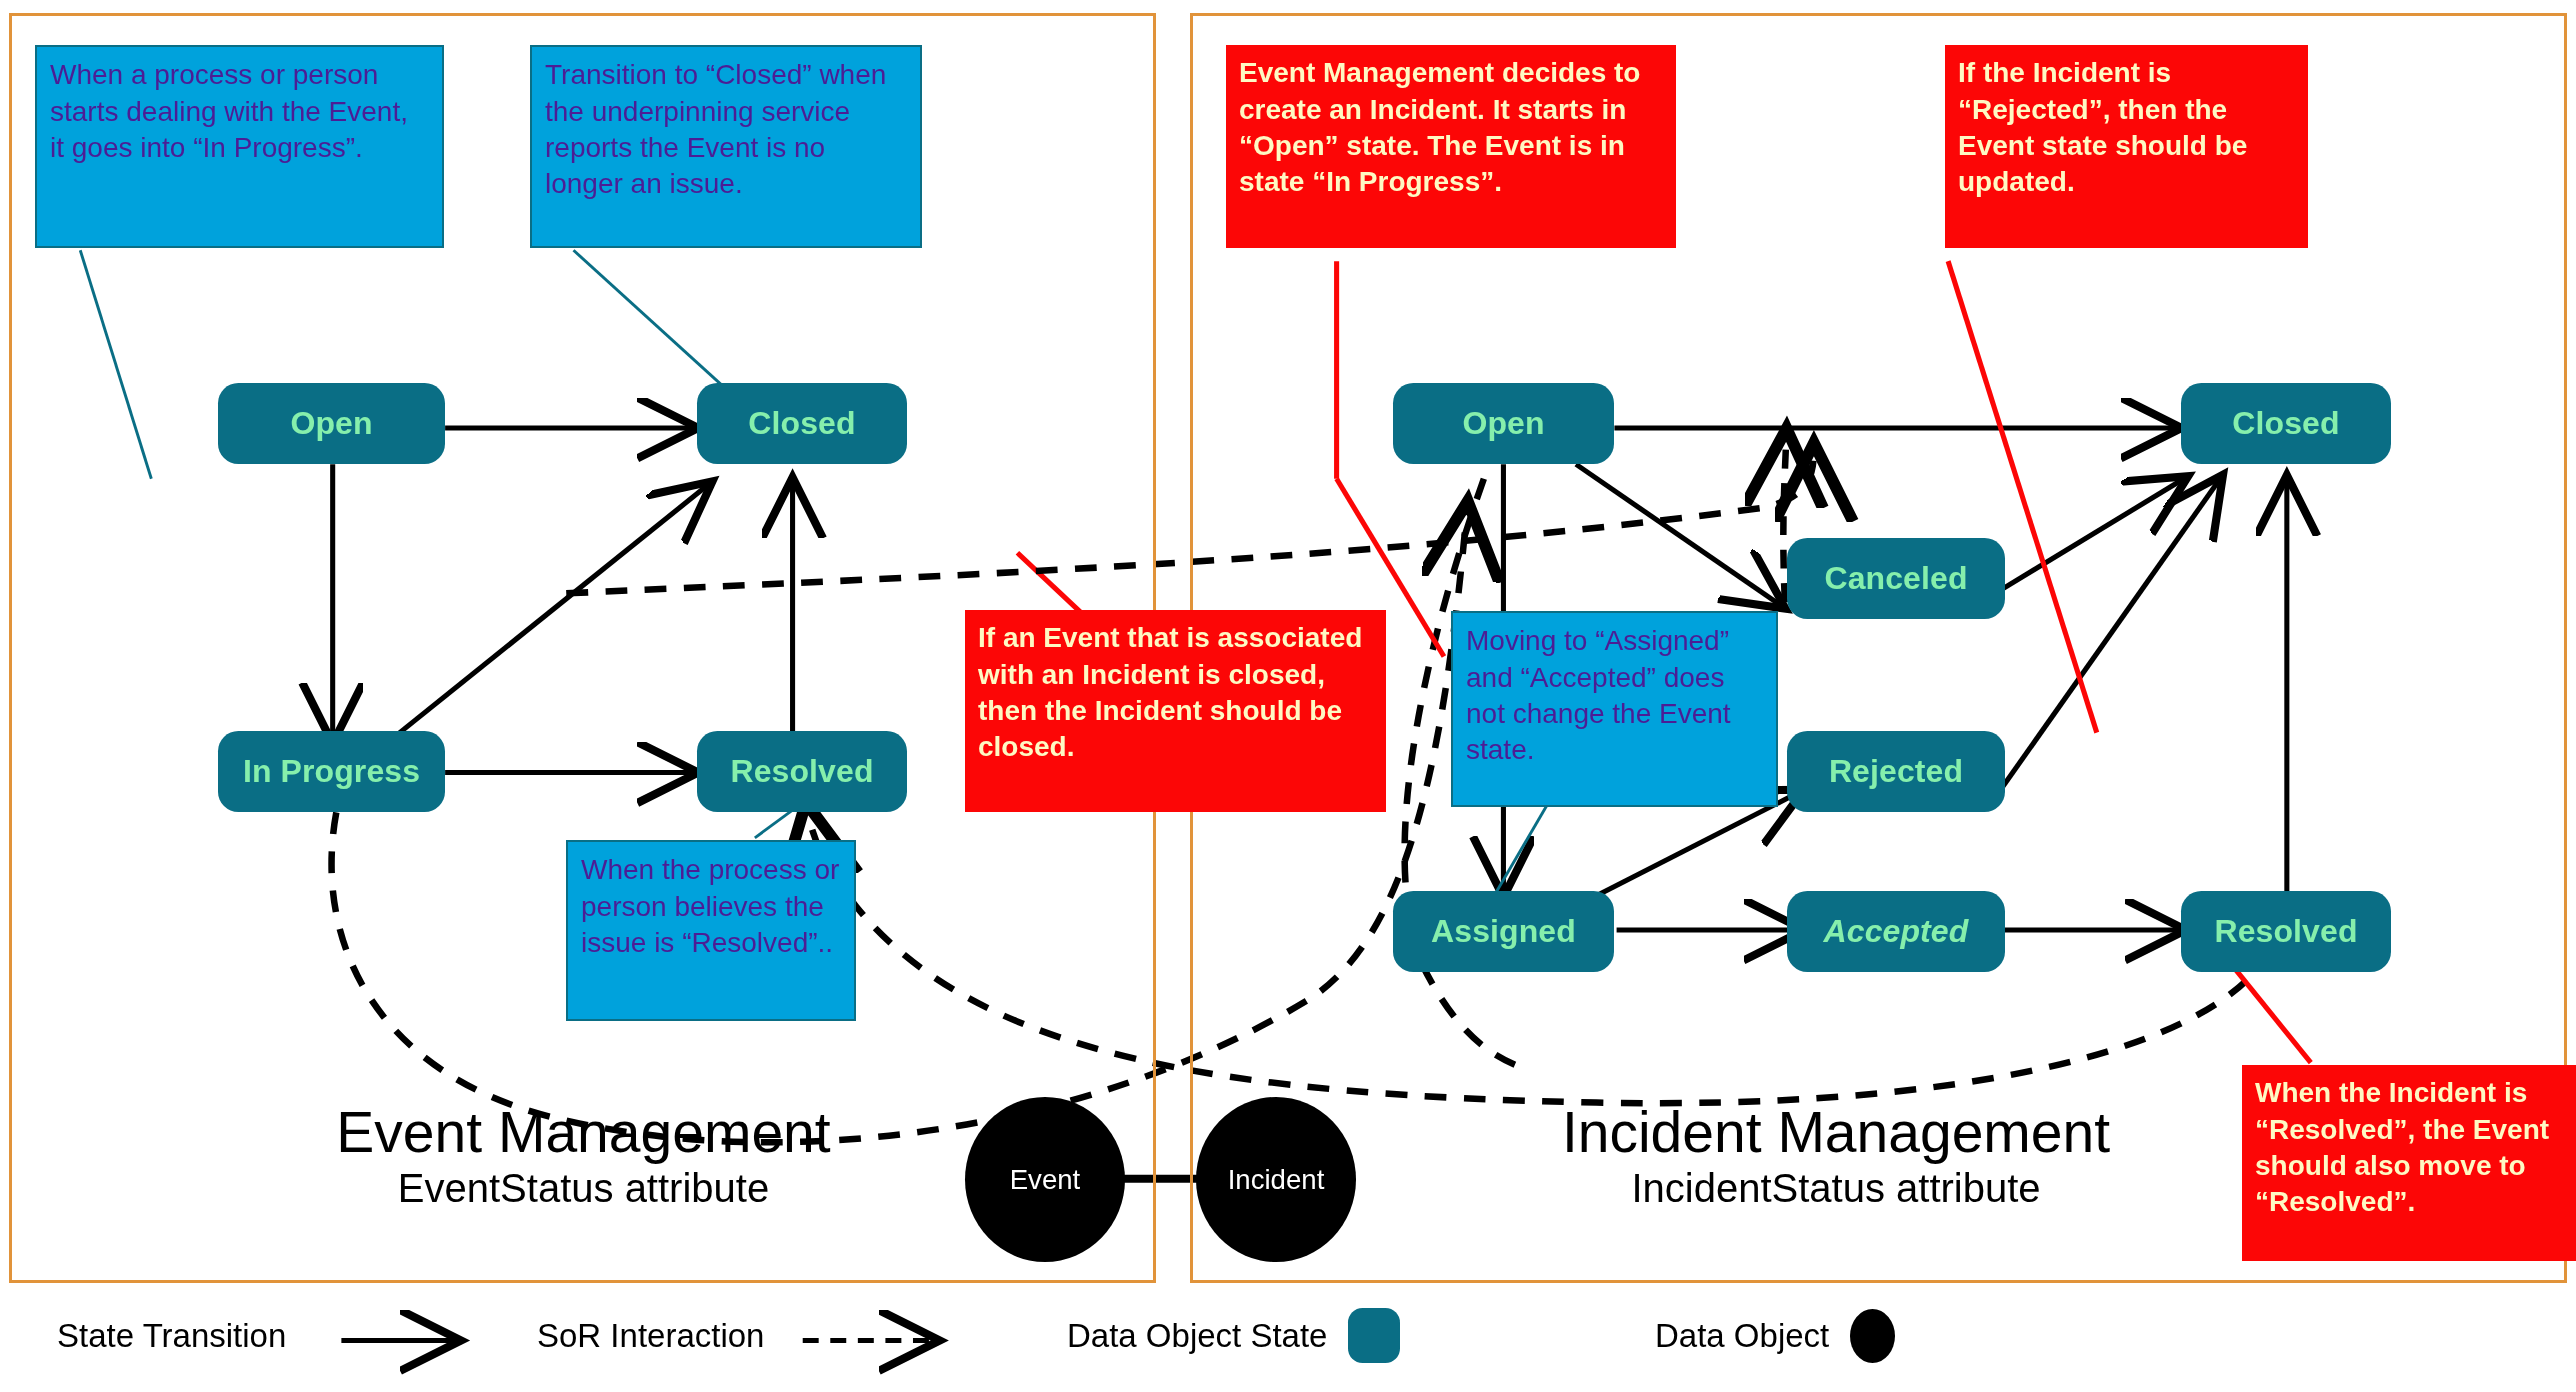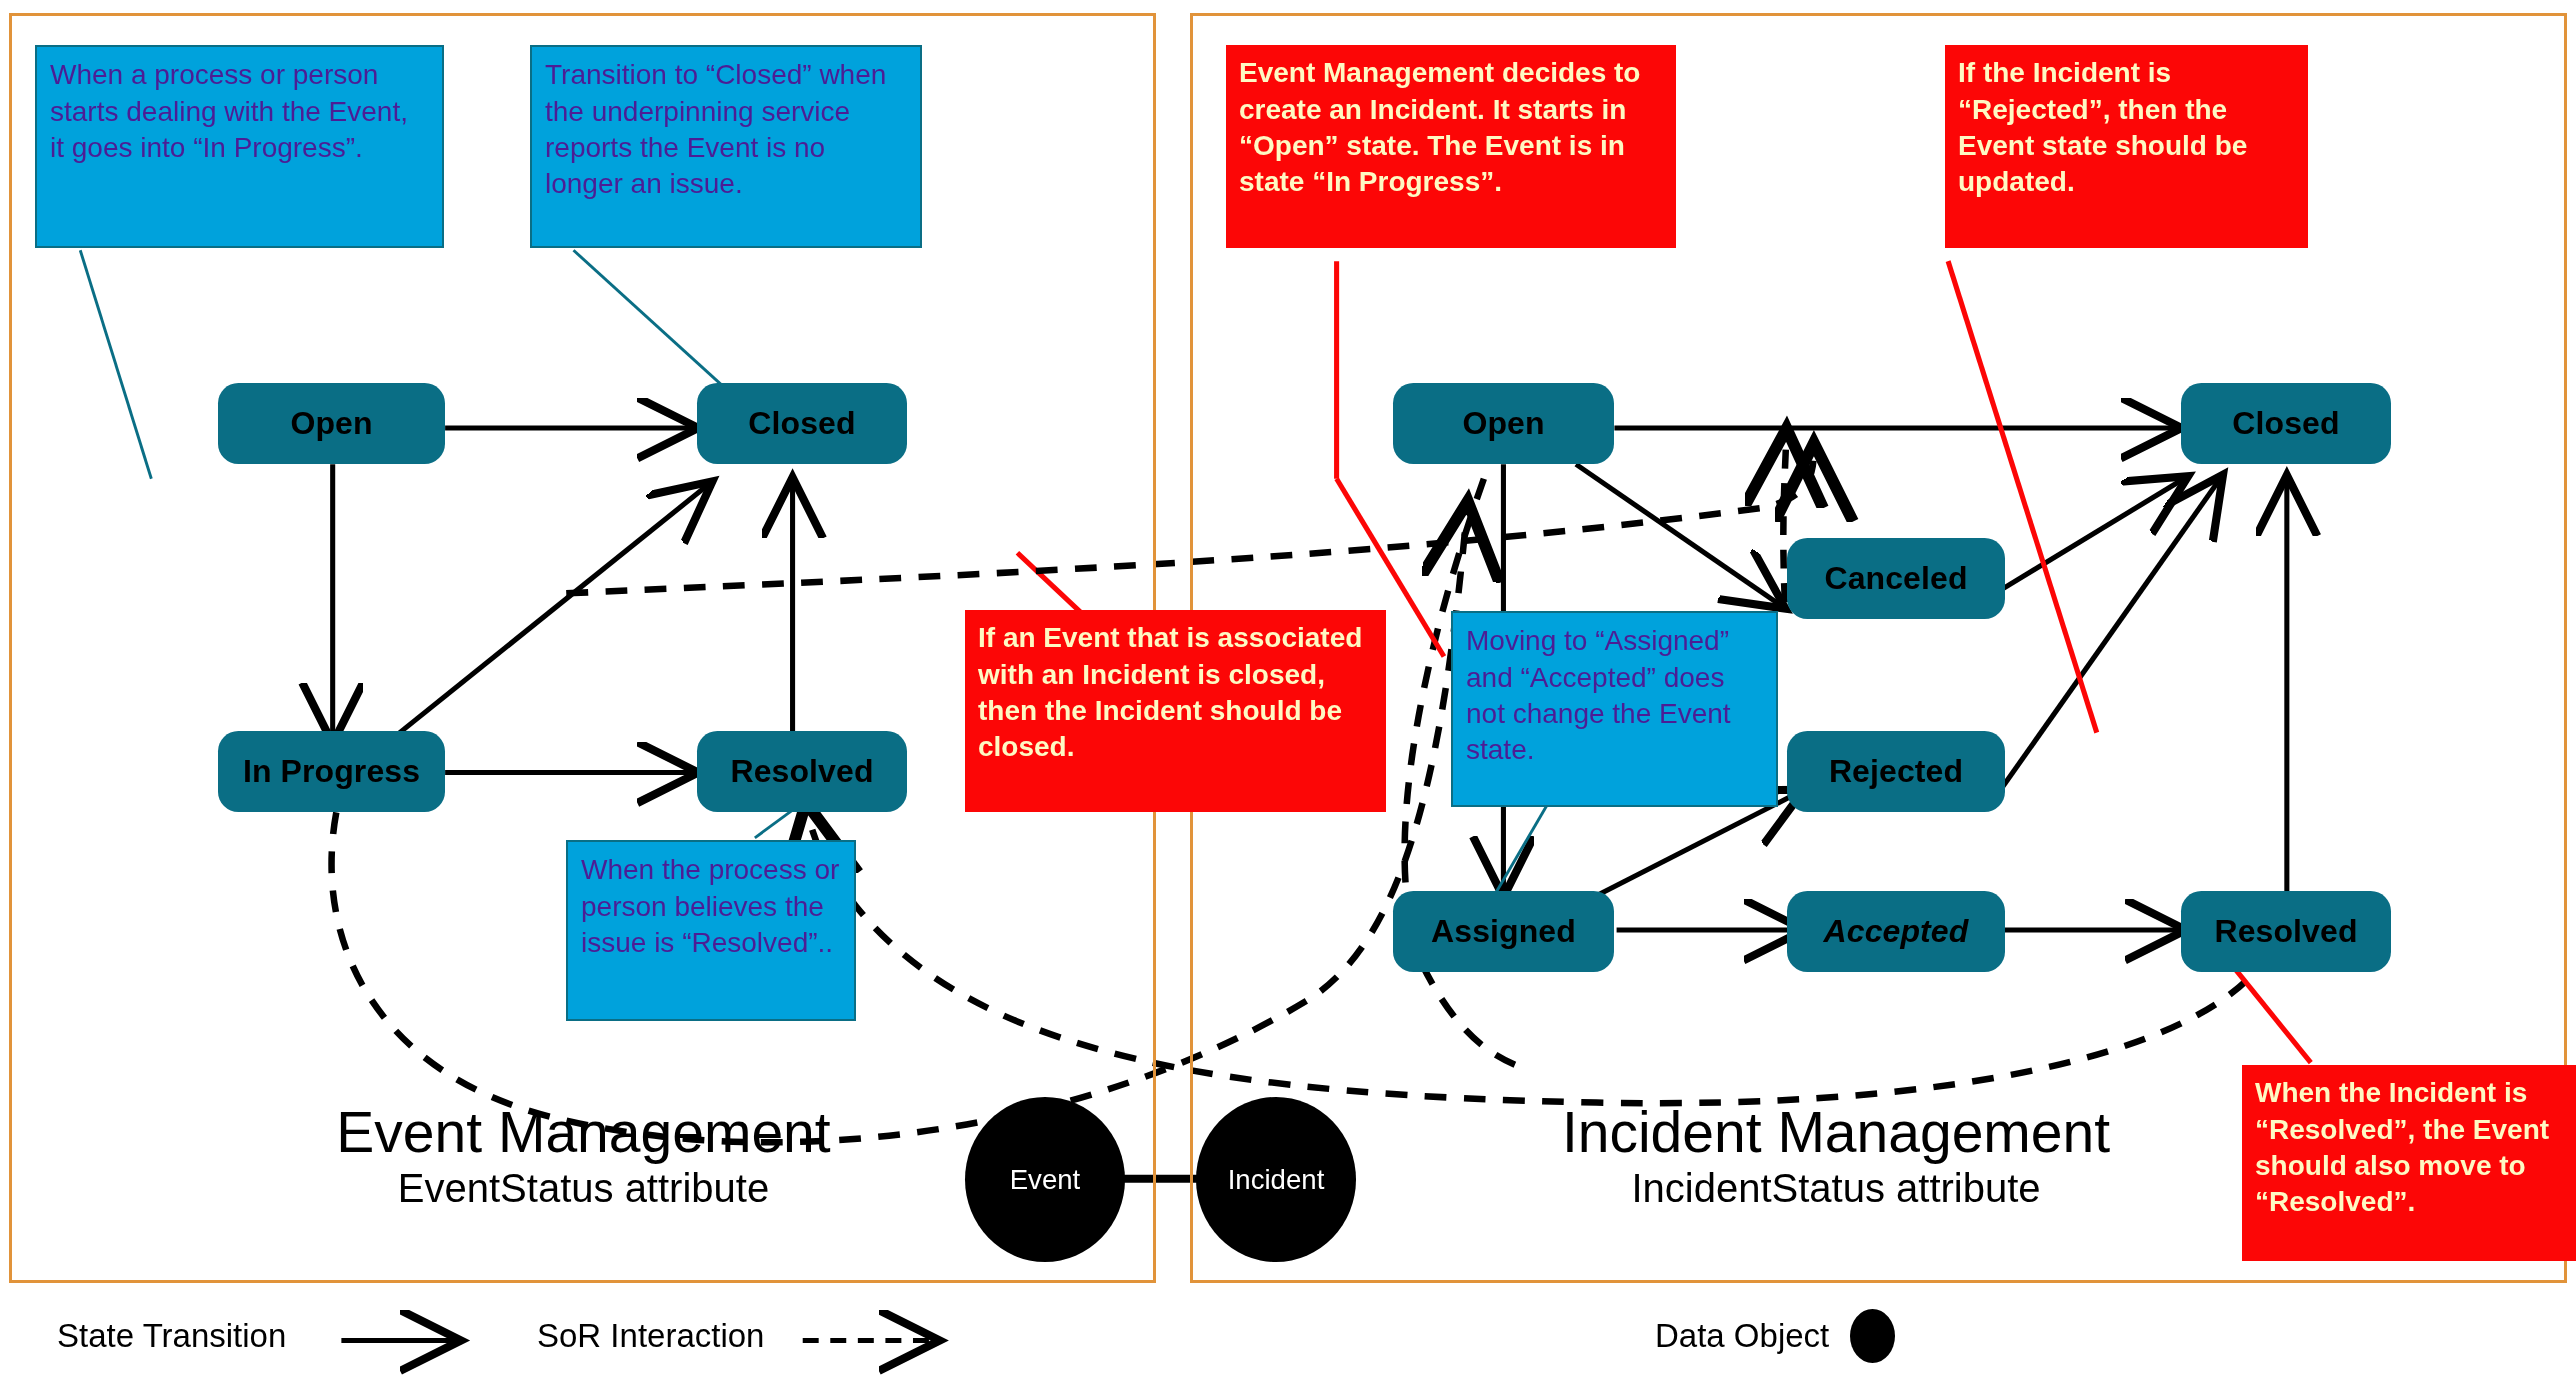--- a/index.html
+++ b/index.html
@@ -32,21 +32,21 @@
     background: transparent;
     box-sizing: border-box;
   }
   #panel-event   { left: 8.7px;   top: 13px;  width: 1147px; height: 1270px; }
   #panel-incident{ left: 1190px; top: 13px;  width: 1377px; height: 1270px; }
 
   .node {
     position: absolute;
     background: #0A6E85;
     border-radius: 20.3px;
-    color: #000000;
+    color: #86efac;
     font-size: 32px;
     font-weight: bold;
     display: flex;
     align-items: center;
     justify-content: center;
     box-sizing: border-box;
     letter-spacing: 0.1px;
   }
   .dobj {
     position: absolute;
@@ -289,20 +289,24 @@
     <div class="t2">IncidentStatus attribute</div>
   </div>
 
   <div class="legend">
     <div class="legend-item" style="left:57px; top:0;">
       <span class="legend-label">State Transition</span>
     </div>
     <div class="legend-item" style="left:537px; top:0;">
       <span class="legend-label">SoR Interaction</span>
     </div>
+    <div class="legend-item" style="left:1067px; top:0;">
+      <span class="legend-label">Data Object State</span>
+      <span class="legend-swatch-state"></span>
+    </div>
     <div class="legend-item" style="left:1655px; top:0;">
       <span class="legend-label">Data Object</span>
       <span class="legend-swatch-obj"></span>
     </div>
   </div>
 
 </div>
 
 
 </body></html>

